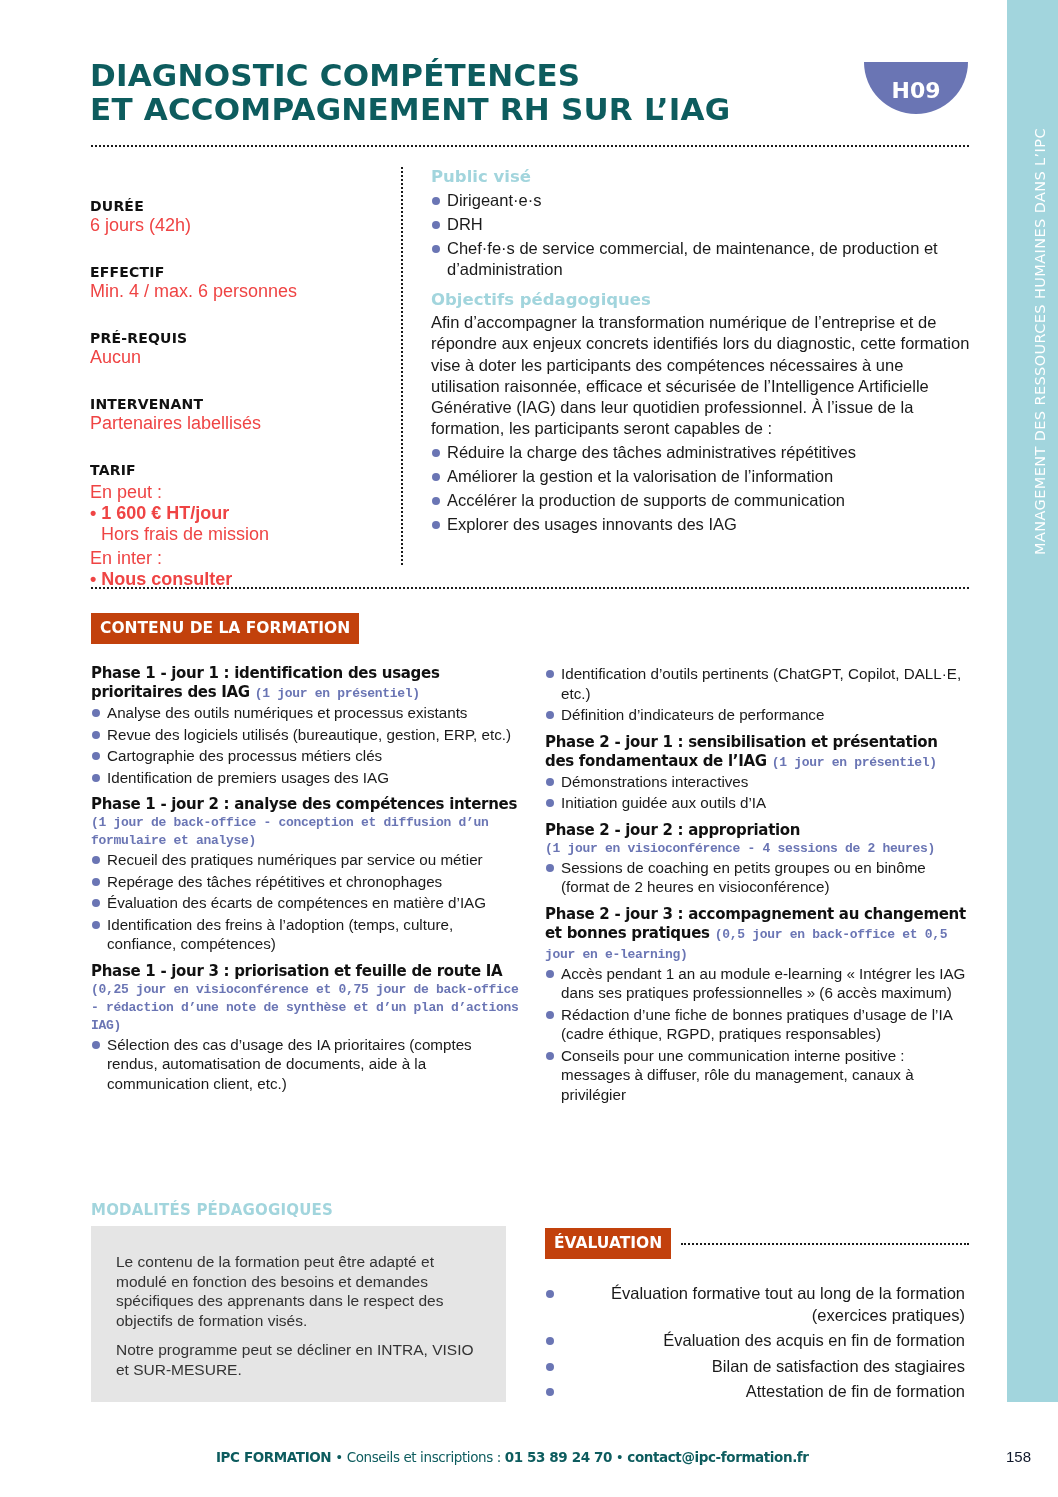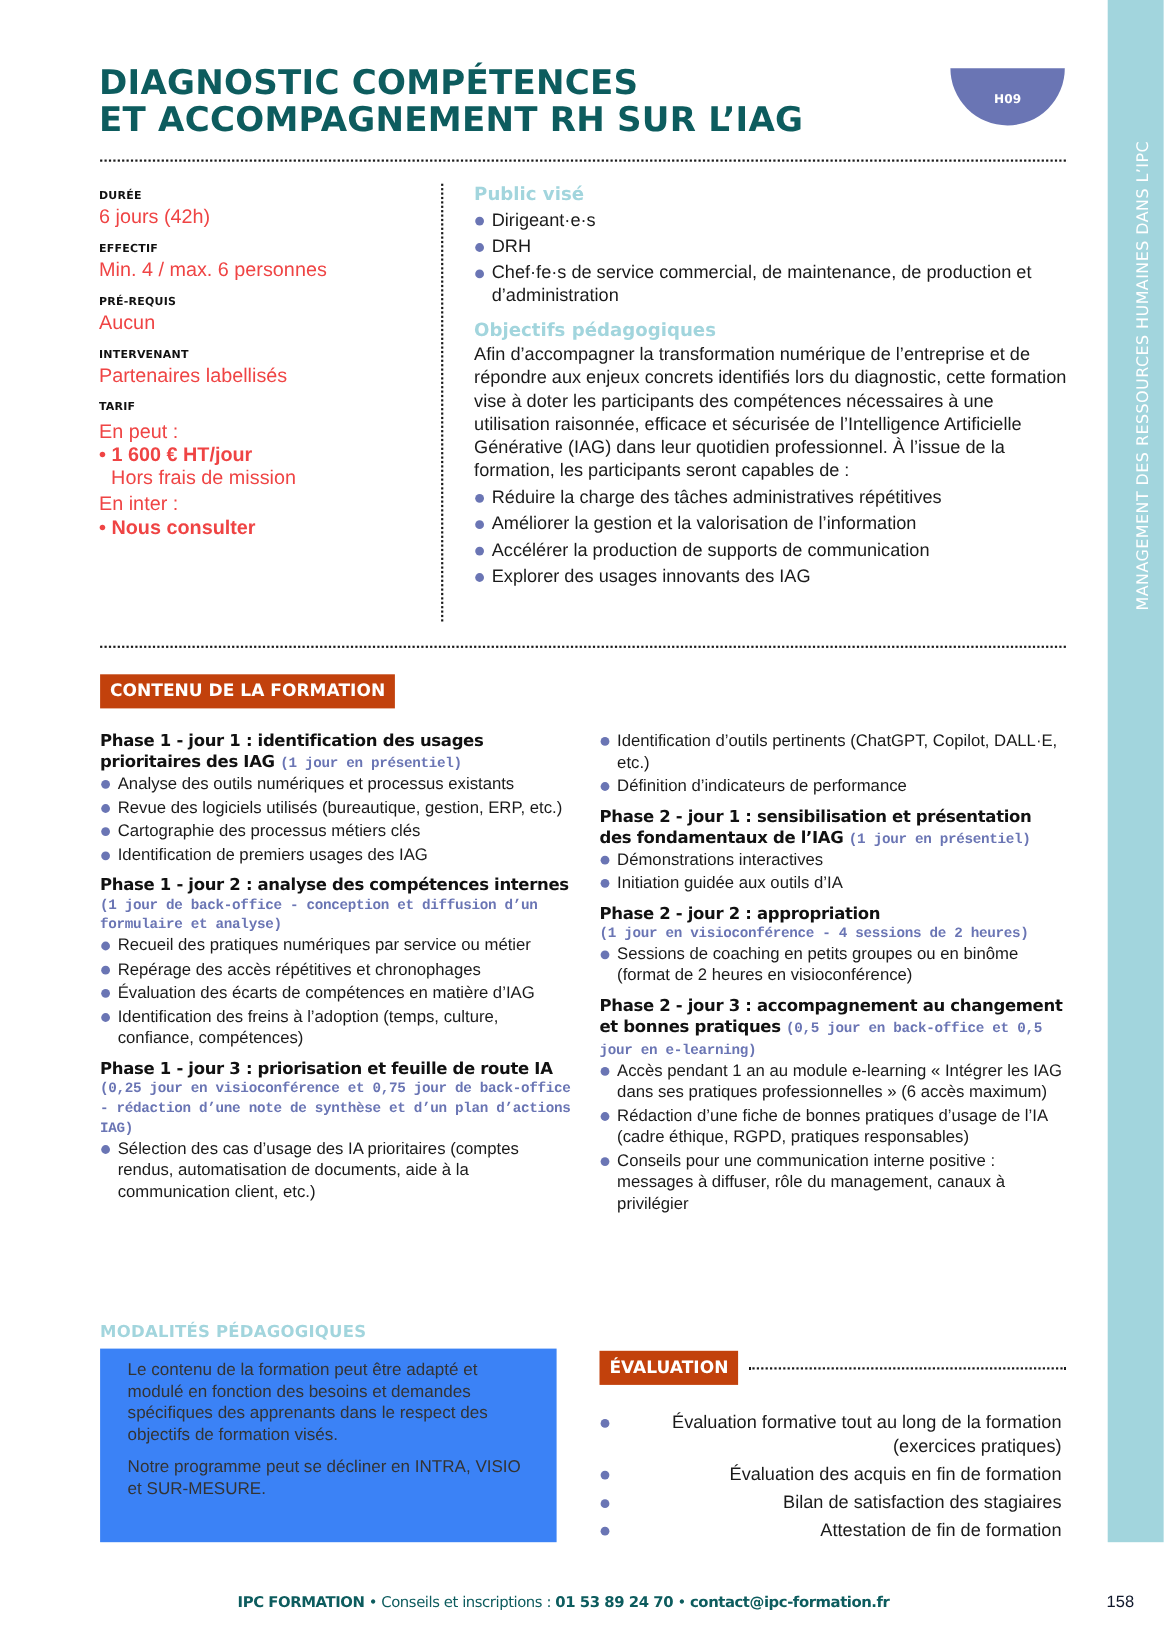--- a/index.html
+++ b/index.html
@@ -2,30 +2,30 @@
 <html><head>
 <meta charset="utf-8">
 <style>
   * { box-sizing: border-box; margin: 0; padding: 0; }
   html, body { width: 1058px; height: 1497px; background: #ffffff; }
   body { position: relative; font-family: "Liberation Sans", "DejaVu Sans", sans-serif; color: #1a1a1a; overflow: hidden; }
 
   .title { position: absolute; left: 90px; top: 58px; width: 760px; font-family: "DejaVu Sans", sans-serif; font-weight: bold; font-size: 31px; line-height: 34px; color: #0d5c5e; letter-spacing: 0.2px; }
   .title .line { display: block; }
 
-  .code-badge { position: absolute; left: 864px; top: 62px; width: 104px; height: 52px; background: #6a75b4; border-radius: 0 0 52px 52px; color: #fff; font-weight: bold; font-size: 11px; text-align: center; line-height: 58px; font-family: "DejaVu Sans", sans-serif; }
+  .code-badge { position: absolute; left: 864px; top: 62px; width: 104px; height: 52px; background: #6a75b4; border-radius: 0 0 52px 52px; color: #fff; font-weight: bold; font-size: 22px; text-align: center; line-height: 58px; font-family: "DejaVu Sans", sans-serif; }
 
   .side-band { position: absolute; left: 1007px; top: 0; width: 51px; height: 1402px; background: #a2d5dd; }
   .side-label { position: absolute; left: 1032px; top: 555px; transform-origin: 0 0; transform: rotate(-90deg); white-space: nowrap; font-size: 14.5px; letter-spacing: 0.4px; color: #ffffff; font-family: "DejaVu Sans", sans-serif; }
 
   .hr-dotted { position: absolute; left: 91px; width: 878px; height: 0; border-top: 2px dotted #1a1a1a; }
   .vr-dotted { position: absolute; left: 401px; top: 167px; width: 0; height: 398px; border-left: 2px dotted #1a1a1a; }
 
   .info { position: absolute; left: 90px; top: 170px; width: 300px; }
-  .info .label { font-weight: bold; font-size: 10px; color: #111; font-family: "DejaVu Sans", sans-serif; letter-spacing: 0.2px; line-height: 17px; }
+  .info .label { font-weight: bold; font-size: 14px; color: #111; font-family: "DejaVu Sans", sans-serif; letter-spacing: 0.2px; line-height: 17px; margin-top: 28px; }
   .info .value { font-size: 18px; line-height: 21px; color: #ef4444; }
   .info .blk { margin-bottom: 10px; }
   .info .bold { font-weight: bold; }
   .info .indent { padding-left: 11px; }
 
   .right-col { position: absolute; left: 431px; top: 167px; width: 540px; }
   .sec-head { color: #a2d5dd; font-weight: bold; font-size: 16.5px; line-height: 20px; font-family: "DejaVu Sans", sans-serif; }
   .bul { list-style: none; }
   .bul li { position: relative; padding-left: 16px; font-size: 16.5px; line-height: 21px; margin-bottom: 3px; }
   .bul li::before { content: ""; position: absolute; left: 1px; top: 7px; width: 8px; height: 8px; border-radius: 50%; background: #6a75b4; }
@@ -34,21 +34,21 @@
   .box-head { position: absolute; background: #c2410c; color: #fff; font-weight: bold; font-size: 15.5px; font-family: "DejaVu Sans", sans-serif; padding: 0 9px; height: 31px; line-height: 31px; }
 
   .content-col { position: absolute; width: 432px; }
   .content-col .phase { font-weight: bold; font-size: 15px; line-height: 19px; color: #111; font-family: "DejaVu Sans", sans-serif; letter-spacing: -0.3px; }
   .content-col .note { font-weight: bold; font-size: 13px; line-height: 18px; color: #6a75b4; font-family: Liberation Mono, monospace; letter-spacing: -0.3px; }
   .content-col .bul li { font-size: 15.2px; line-height: 19.5px; margin-bottom: 2px; }
   .content-col .bul li::before { top: 6px; }
   .content-col .group { margin-bottom: 8px; }
 
   .modal-head { position: absolute; left: 91px; top: 1201px; color: #a2d5dd; font-weight: bold; font-size: 15px; font-family: "DejaVu Sans", sans-serif; letter-spacing: 0.2px; }
-  .modal-box { position: absolute; left: 91px; top: 1226px; width: 415px; height: 176px; background: #3b82f6; padding: 10px 24px 0 25px; }
+  .modal-box { position: absolute; left: 91px; top: 1226px; width: 415px; height: 176px; background: #e5e5e5; padding: 26px 24px 0 25px; }
   .modal-box p { font-size: 15.5px; line-height: 19.5px; color: #333; margin-bottom: 10px; }
 
   .eval-dots { position: absolute; left: 681px; top: 1243px; width: 288px; height: 0; border-top: 2px dotted #1a1a1a; }
   .eval-list { position: absolute; left: 545px; top: 1283px; width: 420px; }
   .eval-list .bul li { font-size: 16.5px; line-height: 21.5px; margin-bottom: 4px; text-align: right; }
 
   .footer { position: absolute; left: 216px; top: 1449px; font-size: 13.5px; color: #0d5c5e; white-space: nowrap; font-family: "DejaVu Sans", sans-serif; letter-spacing: -0.4px; }
   .footer b { font-weight: bold; }
   .page-num { position: absolute; left: 1006px; top: 1448px; font-size: 15px; color: #0f172a; }
 </style>
@@ -122,21 +122,21 @@
       <li>Revue des logiciels utilisés (bureautique, gestion, ERP, etc.)</li>
       <li>Cartographie des processus métiers clés</li>
       <li>Identification de premiers usages des IAG</li>
     </ul>
   </div>
   <div class="group">
     <div class="phase">Phase 1 - jour 2 : analyse des compétences internes</div>
     <div class="note">(1 jour de back-office - conception et diffusion d’un formulaire et analyse)</div>
     <ul class="bul">
       <li>Recueil des pratiques numériques par service ou métier</li>
-      <li>Repérage des accès répétitives et chronophages</li>
+      <li>Repérage des tâches répétitives et chronophages</li>
       <li>Évaluation des écarts de compétences en matière d’IAG</li>
       <li>Identification des freins à l’adoption (temps, culture, confiance, compétences)</li>
     </ul>
   </div>
   <div class="group">
     <div class="phase">Phase 1 - jour 3 : priorisation et feuille de route IA</div>
     <div class="note">(0,25 jour en visioconférence et 0,75 jour de back-office - rédaction d’une note de synthèse et d’un plan d’actions IAG)</div>
     <ul class="bul">
       <li>Sélection des cas d’usage des IA prioritaires (comptes rendus, automatisation de documents, aide à la communication client, etc.)</li>
     </ul>

